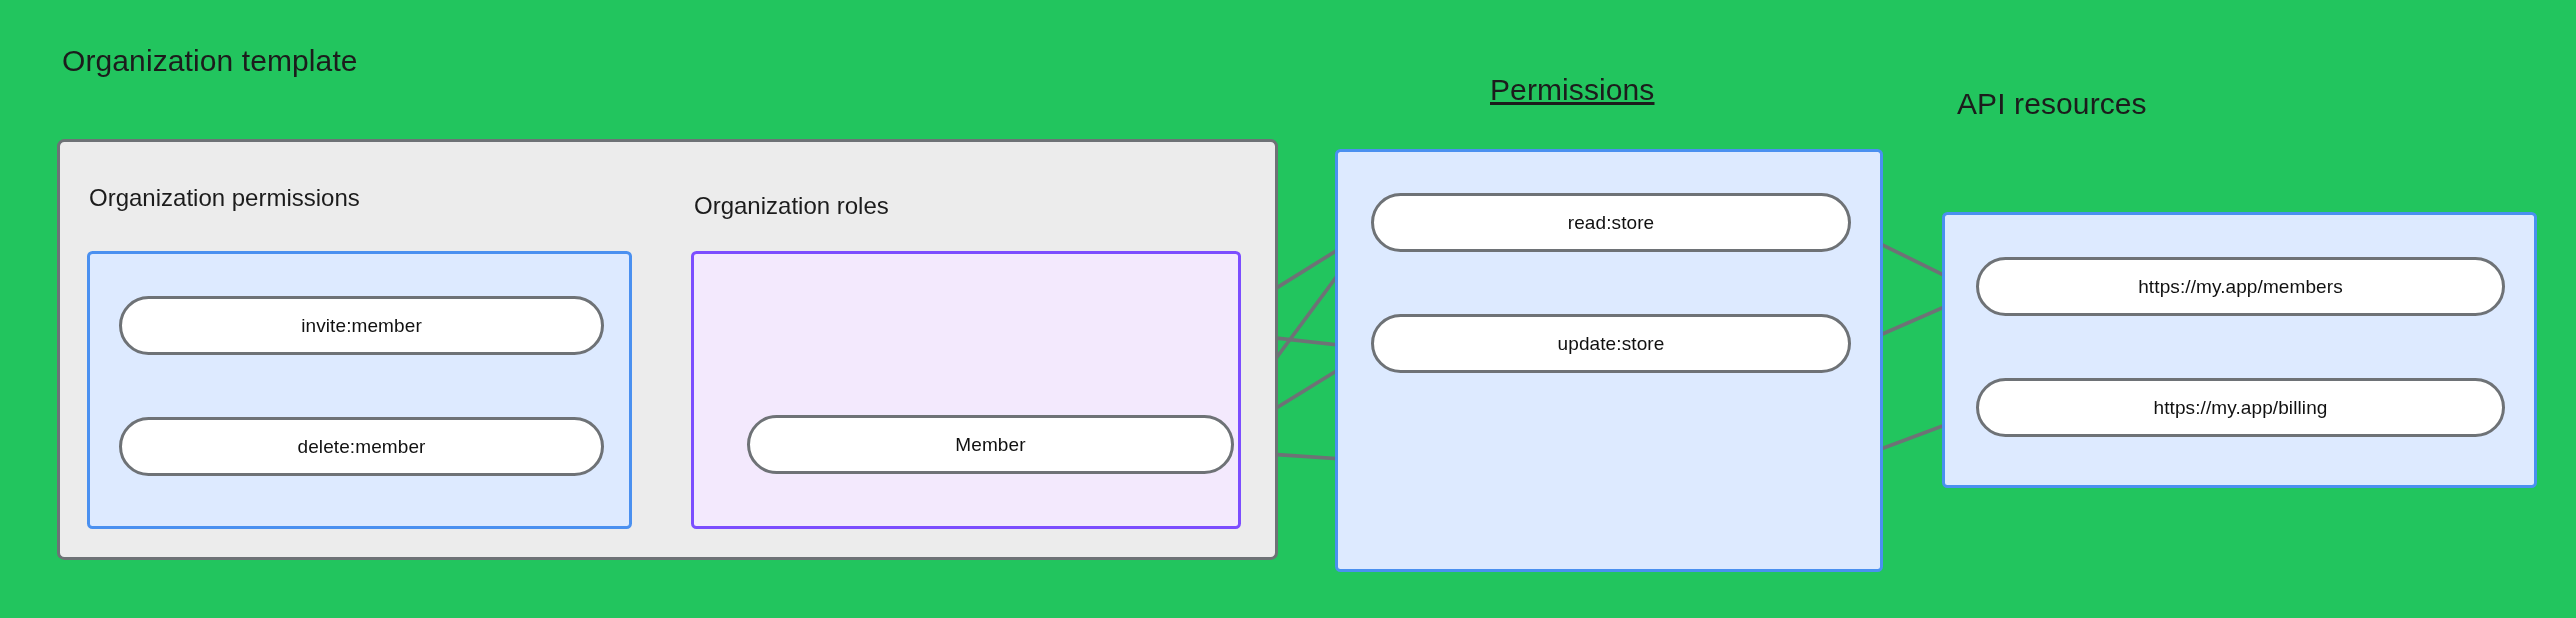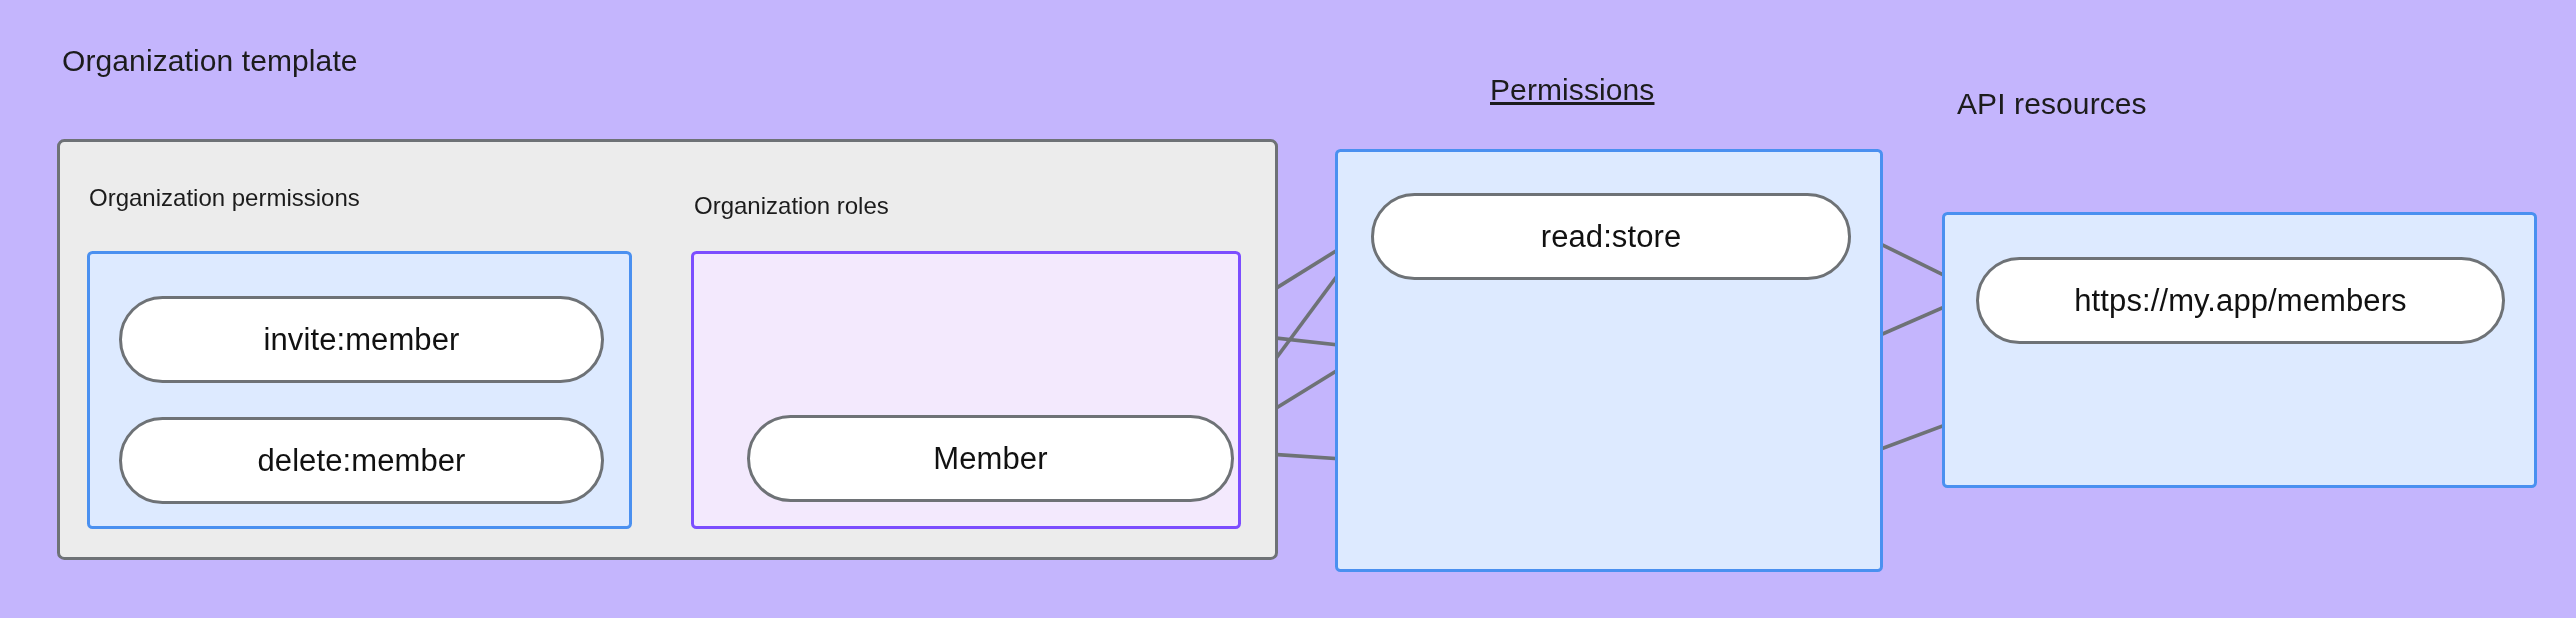--- a/index.html
+++ b/index.html
@@ -9,21 +9,21 @@
     background: #f7f8f8;
   }
   body {
     font-family: "Liberation Sans", sans-serif;
     -webkit-font-smoothing: antialiased;
   }
   #canvas {
     position: relative;
     width: 2576px;
     height: 619px;
-    background: #c4b5fd;
+    background: #22c55e;
     overflow: hidden;
   }
 
   
   .group {
     position: absolute;
     box-sizing: border-box;
   }
   .group-title {
     position: absolute;
@@ -77,24 +77,24 @@
   .pill {
     position: absolute;
     box-sizing: border-box;
     background: #ffffff;
     border: 3.7px solid #6e7276;
     border-radius: 912px;
     display: flex;
     align-items: center;
     justify-content: center;
     color: #111111;
-    font-size: 31px;
+    font-size: 19px;
     white-space: nowrap;
     letter-spacing: 0.1px;
-    height: 87px;
+    height: 59px;
   }
 
   
   .pill-invite { left: 119px; top: 296px; width: 485px; }
   .pill-delete { left: 119px; top: 417px; width: 485px; }
   
   .pill-admin  { left: 723px; top: 296px; width: 487px; }
   .pill-member { left: 747px; top: 415px; width: 487px; }
   
   .pill-read    { left: 1371px; top: 193px; width: 480px; }
@@ -160,21 +160,23 @@
 
   <div class="pill pill-invite">invite:member</div>
   <div class="pill pill-delete">delete:member</div>
   <div class="pill pill-member">Member</div>
 
   <div class="group-title title-permissions">Permissions</div>
 
   <div class="group box-blue perms-box"></div>
 
   <div class="pill pill-read">read:store</div>
+  <div class="pill pill-update">update:store</div>
 
   <div class="group-title title-api">API resources</div>
 
   <div class="group box-blue api-box"></div>
 
   <div class="pill pill-members">https://my.app/members</div>
+  <div class="pill pill-billing">https://my.app/billing</div>
 
 </div>
 
 
 </body></html>

